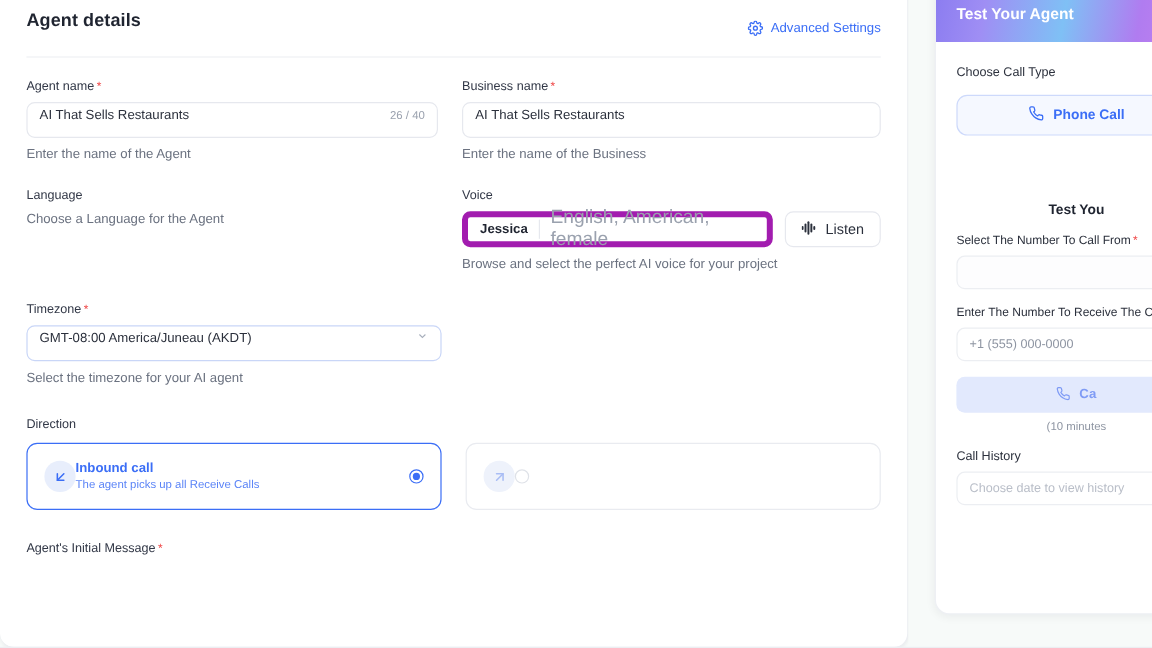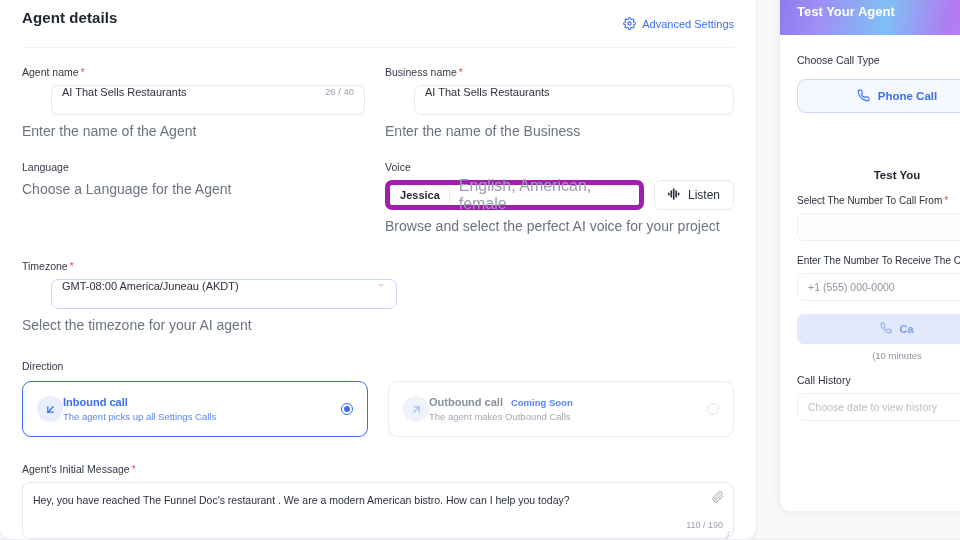--- a/index.html
+++ b/index.html
@@ -40,26 +40,26 @@
 
   .lbl { font-size: 10.5px; color: #323847; font-weight: 400; margin-bottom: 7px; display: block; }
   .req { color: #ef4444; font-size: 10px; margin-left: 2px; }
 
   .field {
     position: relative;
     height: 30px;
     border: 1px solid #e6e8ee;
     border-radius: 7px;
     background: #fff;
-    display: flex; align-items: flex-start;
-    padding: 0 10px;
-    font-size: 11px; color: #2b303c; margin-left: 29px;
+    display: flex; align-items: flex-end;
+    padding: 12px 10px;
+    font-size: 11px; color: #2b303c;
   }
   .field .counter { position: absolute; right: 10px; font-size: 9.5px; color: #9aa1ae; }
-  .hint { font-size: 14px; color: #6b7280; margin-top: 8px; }
+  .hint { font-size: 11px; color: #6b7280; margin-top: 8px; }
 
   .select { justify-content: space-between; cursor: pointer; }
   .select.active { border-color: #c9d6f7; }
   .chev { width: 10px; height: 10px; color: #a8afbc; }
 
   .voice-row { display: flex; gap: 10px; align-items: center; }
   .voice-field { flex: 1; height: 30px; border: 5px solid #a21caf; border-radius: 7px; display:flex; align-items:center; padding: 0 10px; }
   .voice-name { font-size: 11px; color: #1f2430; font-weight: 700; padding-right: 9px; }
   .vsep { width: 1px; height: 16px; background: #e6e8ee; }
   .voice-desc { font-size: 16px; color: #9aa1ae; padding-left: 9px; }
@@ -261,61 +261,44 @@
 
         <div class="dir-card selected">
           <div class="dir-icon">
             <svg width="13" height="13" viewBox="0 0 24 24" fill="none" stroke="#3b6ef6" stroke-width="2.4" stroke-linecap="round" stroke-linejoin="round">
               <line x1="17" y1="7" x2="7" y2="17"></line>
                 <polyline points="17 17 7 17 7 7"></polyline>
             </svg>
           </div>
           <div class="dir-texts">
             <div class="dir-title">Inbound call</div>
-            <div class="dir-desc">The agent picks up all Settings Calls</div>
+            <div class="dir-desc">The agent picks up all Receive Calls</div>
           </div>
           <div class="radio">
               <span class="dot"></span>
             </div>
         </div>
 
         <div class="dir-card">
           <div class="dir-icon muted">
             <svg width="13" height="13" viewBox="0 0 24 24" fill="none" stroke="#a9bdf5" stroke-width="2.4" stroke-linecap="round" stroke-linejoin="round">
               <line x1="7" y1="17" x2="17" y2="7"></line>
                 <polyline points="7 7 17 7 17 17"></polyline>
             </svg>
           </div>
-          <div class="dir-texts">
-            <div class="dir-title muted">
-              <span>Outbound call</span>
-              <span class="soon">Coming Soon</span>
-            </div>
-            <div class="dir-desc muted">The agent makes Outbound Calls</div>
-          </div>
           <div class="radio off"></div>
         </div>
 
       </div>
     </div>
 
     <div class="msg-wrap">
       <span class="lbl">
         <span>Agent's Initial Message</span><span class="req">*</span>
       </span>
-      <div class="textarea">
-        <span>Hey, you have reached The Funnel Doc's restaurant . We are a modern American bistro. How can I help you today?</span>
-        <span class="ta-clip">
-          <svg width="12" height="12" viewBox="0 0 24 24" fill="none" stroke="#9aa1ae" stroke-width="2" stroke-linecap="round">
-            <path d="M21.44 11.05l-9.19 9.19a6 6 0 0 1-8.49-8.49l9.19-9.19a4 4 0 0 1 5.66 5.66l-9.2 9.19a2 2 0 0 1-2.83-2.83l8.49-8.48"></path>
-          </svg>
-        </span>
-        <span class="ta-counter">110 / 190</span>
-        <span class="resize-grip"></span>
-      </div>
     </div>
 
   </div>
 
   <div class="gap-strip"></div>
 
   <div class="right-panel">
     <div class="rp-header">
       <span class="rp-title">Test Your Agent</span>
     </div>

